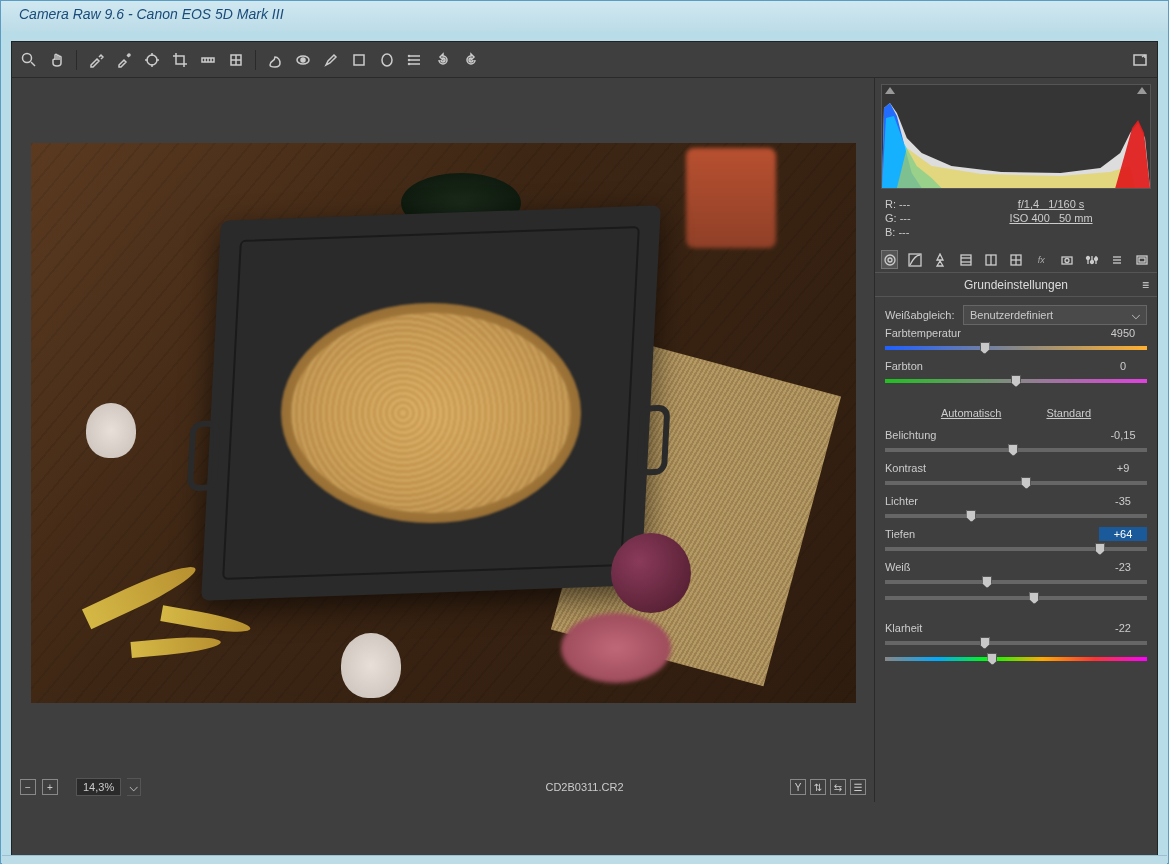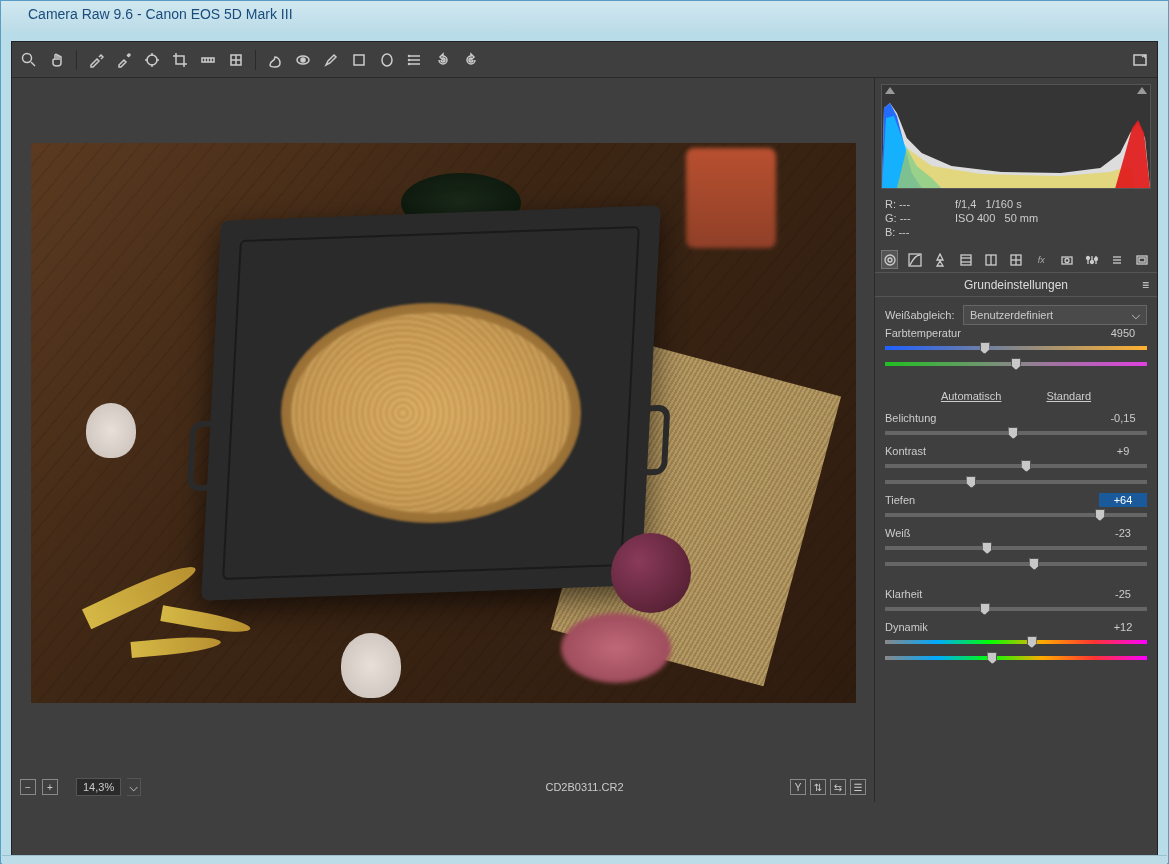--- a/index.html
+++ b/index.html
@@ -1,18 +1,18 @@
 <!DOCTYPE html>
 <html><head>
 <meta charset="utf-8">
 <style>
 * { box-sizing: border-box; margin: 0; padding: 0; font-family: "Segoe UI", Tahoma, sans-serif; }
 body { background: #bfe0ed; width: 1169px; height: 864px; overflow: hidden; }
 .window { width: 1169px; height: 864px; background: #b8dde9; border: 1px solid #5a9cc4; }
-.titlebar { height: 30px; padding: 5px 27px; color: #1a4b7a; font-size: 14px; background: linear-gradient(#d0e8f0,#bcdce8);}
+.titlebar { height: 30px; padding: 5px 18px; color: #1a4b7a; font-size: 14px; background: linear-gradient(#d0e8f0,#bcdce8); font-style: italic;}
 .app-frame { margin: 10px; height: 815px; background: #3f3f3f; border: 1px solid #222; position: relative; }
 
 .toolbar { height: 36px; background: #3f3f3f; display: flex; align-items: center; padding: 0 6px; gap: 6px; border-bottom: 1px solid #2a2a2a;}
 .tool-btn { width: 22px; height: 22px; display: flex; align-items: center; justify-content: center; color: #ccc; cursor: pointer; }
 .tool-btn svg { width: 16px; height: 16px; stroke: #ccc; fill: none; stroke-width: 1.5;}
 .tool-sep { width:1px; height:20px; background:#2a2a2a; margin:0 2px;}
 .tool-spacer { flex: 1; }
 
 .body-row { display: flex; height: 724px; }
 .left-pane { flex: 1; background: #3f3f3f; display:flex; flex-direction:column; padding:6px 6px 0 6px;}
@@ -49,21 +49,21 @@
 .right-small-btns{display:flex;gap:4px;}
 
 .right-pane { width: 283px; background: #3f3f3f; border-left:1px solid #2a2a2a; display:flex; flex-direction:column;}
 .histogram-box{height:105px;margin:6px;border:1px solid #555;background:#353535;position:relative;}
 .histo-tri{position:absolute;top:2px;width:0;height:0;border-left:5px solid transparent;border-right:5px solid transparent;border-bottom:7px solid #999;cursor:pointer;}
 .histo-tri.l{left:3px;} .histo-tri.r{right:3px;}
 .histo-svg{position:absolute;bottom:0;left:0;width:100%;height:90px;}
 
 .meta-row{display:flex;padding:2px 10px 8px;color:#ccc;font-size:11px;}
 .rgb-col{width:70px;line-height:14px;}
-.cam-col{flex:1;line-height:14px;}
+.cam-col{flex:1;text-align:center;line-height:14px;text-decoration:underline;}
 
 .tab-strip{height:26px;display:flex;align-items:center;gap:8px;padding:0 6px;border-bottom:1px solid #555;}
 .ptab{width:19px;height:19px;display:flex;align-items:center;justify-content:center;color:#aaa;cursor:pointer;}
 .ptab.active{background:#555;border:1px solid #777;}
 .ptab svg{width:14px;height:14px;stroke:#ccc;fill:none;stroke-width:1.3;}
 
 .panel-title{height:24px;display:flex;align-items:center;justify-content:center;color:#ddd;font-size:12px;border-bottom:1px solid #555;position:relative;}
 .panel-menu{position:absolute;right:8px;cursor:pointer;}
 
 .panel-body{flex:1;overflow-y:auto;padding:8px 10px;color:#ccc;font-size:11px;}
@@ -364,20 +364,24 @@
       <span>Farbtemperatur</span>
       <span class="slider-val ">4950</span>
     </div>
     <div class="slider-track">
       <div class="track-bar"></div>
                   <div class="track-grad" style="position:absolute;left:0;right:0;top:4px;height:4px;background:linear-gradient(90deg,#2060ff,#888,#ffb030)"></div>
       <div class="thumb" style="left:38%"></div>
     </div>
   </div>
               <div class="slider-group">
+    <div class="slider-head">
+      <span>Farbton</span>
+      <span class="slider-val ">0</span>
+    </div>
     <div class="slider-track">
       <div class="track-bar"></div>
                   <div class="track-grad" style="position:absolute;left:0;right:0;top:4px;height:4px;background:linear-gradient(90deg,#20c020,#888,#e040e0)"></div>
       <div class="thumb" style="left:50%"></div>
     </div>
   </div>
             </div>
 
           <div class="section-gap"></div>
           <div class="link-row">
@@ -399,20 +403,24 @@
     <div class="slider-head">
       <span>Kontrast</span>
       <span class="slider-val ">+9</span>
     </div>
     <div class="slider-track">
       <div class="track-bar"></div>
       <div class="thumb" style="left:54%"></div>
     </div>
   </div>
               <div class="slider-group">
+    <div class="slider-head">
+      <span>Lichter</span>
+      <span class="slider-val ">-35</span>
+    </div>
     <div class="slider-track">
       <div class="track-bar"></div>
       <div class="thumb" style="left:33%"></div>
     </div>
   </div>
               <div class="slider-group">
     <div class="slider-head">
       <span>Tiefen</span>
       <span class="slider-val sel">+64</span>
     </div>
@@ -437,36 +445,25 @@
       <div class="thumb" style="left:57%"></div>
     </div>
   </div>
             </div>
 
           <div class="section-gap"></div>
           <div id="presence-sliders">
               <div class="slider-group">
     <div class="slider-head">
       <span>Klarheit</span>
-      <span class="slider-val ">-25</span>
+      <span class="slider-val ">-22</span>
     </div>
     <div class="slider-track">
       <div class="track-bar"></div>
       <div class="thumb" style="left:38%"></div>
-    </div>
-  </div>
-              <div class="slider-group">
-    <div class="slider-head">
-      <span>Dynamik</span>
-      <span class="slider-val ">+12</span>
-    </div>
-    <div class="slider-track">
-      <div class="track-bar"></div>
-                  <div class="track-grad" style="position:absolute;left:0;right:0;top:4px;height:4px;background:linear-gradient(90deg,#888,#0af,#0f0,#fa0,#f33,#f0f)"></div>
-      <div class="thumb" style="left:56%"></div>
     </div>
   </div>
               <div class="slider-group">
     <div class="slider-track">
       <div class="track-bar"></div>
                   <div class="track-grad" style="position:absolute;left:0;right:0;top:4px;height:4px;background:linear-gradient(90deg,#888,#0af,#0f0,#fa0,#f33,#f0f)"></div>
       <div class="thumb" style="left:41%"></div>
     </div>
   </div>
             </div>

